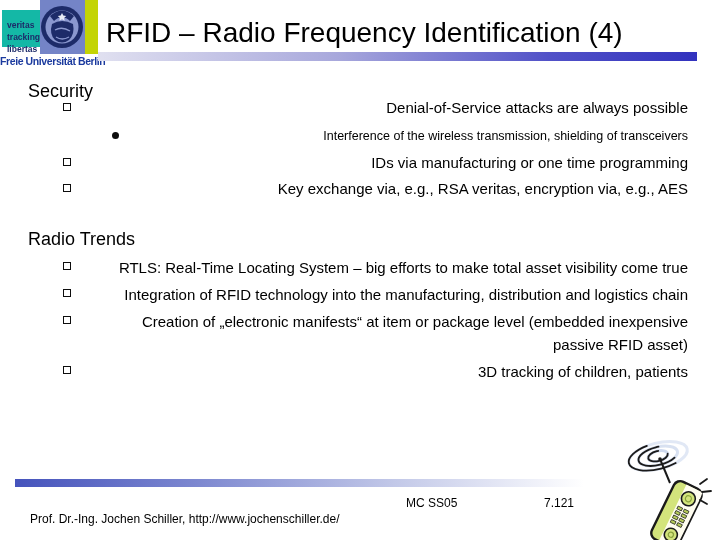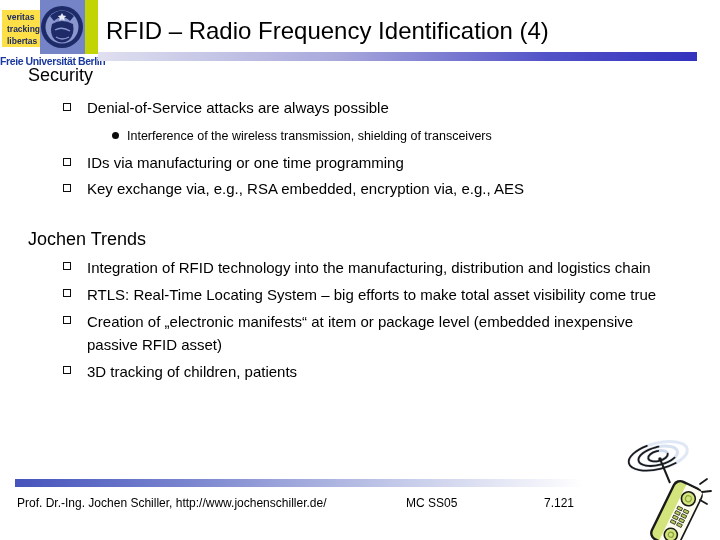--- a/index.html
+++ b/index.html
@@ -3,49 +3,49 @@
 <meta charset="utf-8">
 <style>
   html,body{margin:0;padding:0;background:#888;}
   .slide{
     position:relative;width:720px;height:540px;background:#ffffff;
     font-family:"Liberation Sans","DejaVu Sans",sans-serif;color:#000;
     overflow:hidden;margin:0 auto;
   }
   
   .logo{position:absolute;left:0;top:0;width:98px;height:70px;}
-  .logo-motto{position:absolute;left:2px;top:10px;width:38px;height:37px;background:#fde047;
-    color:#1d2b69;font-size:8.5px;font-weight:bold;line-height:12px;padding:1px 0 0 5px;box-sizing:border-box;}
+  .logo-motto{position:absolute;left:2px;top:10px;width:38px;height:37px;background:#14b8a6;
+    color:#1d2b69;font-size:8.5px;font-weight:bold;line-height:12px;padding:9px 0 0 5px;box-sizing:border-box;}
   .logo-seal{position:absolute;left:40px;top:0;width:45px;height:54px;background:#7484c7;}
   .logo-stripe{position:absolute;left:85px;top:0;width:13px;height:54px;background:#c3d405;}
   .logo-inst{position:absolute;left:0;top:55px;width:82px;color:#1b3a9e;
     font-size:10.5px;font-weight:bold;white-space:nowrap;letter-spacing:-0.4px;}
   
-  .title{position:absolute;left:106px;top:17px;font-size:24px;color:#000;white-space:nowrap;}
+  .title{position:absolute;left:106px;top:17px;font-size:28px;color:#000;white-space:nowrap;}
   .bar-top{position:absolute;left:98px;top:52px;width:599px;height:9px;
     background:linear-gradient(90deg,#e0e0f0 0%,#a8a8dc 40%,#5252c8 75%,#3232be 100%);}
   .bar-bottom{position:absolute;left:15px;top:479px;width:612px;height:8px;
     background:linear-gradient(90deg,#4553bc 0%,#7d88d0 30%,#c2c8e8 62%,#ffffff 93%);}
   
   .heading{position:absolute;left:28px;font-size:18px;color:#000;}
-  .h-security{top:65px;text-align:right;}
+  .h-security{top:81px;text-align:right;}
   .h-future{top:229px;}
   .bullets{position:absolute;left:60px;width:628px;}
   .bl-security{top:97px;}
   .bl-future{top:256px;}
   .b1{display:flex;margin-bottom:4px;font-size:15px;line-height:22px;}
   .bl-future .b1{line-height:23px;}
   .b1 .sq{flex:0 0 auto;width:6px;height:6px;border:1.6px solid #0d0d0d;
     margin:6px 16px 0 3px;background:#fff;}
   .b2{display:flex;margin:8px 0 6px 52px;font-size:12.5px;line-height:19px;}
   .b2 .ci{flex:0 0 auto;width:7px;height:7px;border-radius:50%;background:#0d0d0d;margin:5px 8px 0 0;}
-  .btext{flex:1 1 auto;}
+  .btext{flex:1 1 auto;text-align:right;}
   
   .footer{position:absolute;top:496px;font-size:12px;color:#000;white-space:nowrap;}
-  .f-author{left:17px;}
+  .f-author{left:30px;margin-top:16px;}
   .f-course{left:406px;}
   .f-page{left:544px;}
   
   .phone{position:absolute;left:603px;top:428px;width:112px;height:112px;}
 </style>
 </head>
 <body>
 
 <div class="slide">
 
@@ -82,33 +82,33 @@
     <div class="b2">
       <span class="ci"></span>
       <span class="btext">Interference of the wireless transmission, shielding of transceivers</span>
     </div>
     <div class="b1">
       <span class="sq"></span>
       <span class="btext">IDs via manufacturing or one time programming</span>
     </div>
     <div class="b1">
       <span class="sq"></span>
-      <span class="btext">Key exchange via, e.g., RSA embedded, encryption via, e.g., AES</span>
+      <span class="btext">Key exchange via, e.g., RSA veritas, encryption via, e.g., AES</span>
     </div>
   </div>
 
-  <div class="heading h-future">Jochen Trends</div>
+  <div class="heading h-future">Radio Trends</div>
   <div class="bullets bl-future">
     <div class="b1">
       <span class="sq"></span>
-      <span class="btext">Integration of RFID technology into the manufacturing, distribution and logistics chain</span>
+      <span class="btext">RTLS: Real-Time Locating System – big efforts to make total asset visibility come true</span>
     </div>
     <div class="b1">
       <span class="sq"></span>
-      <span class="btext">RTLS: Real-Time Locating System – big efforts to make total asset visibility come true</span>
+      <span class="btext">Integration of RFID technology into the manufacturing, distribution and logistics chain</span>
     </div>
     <div class="b1">
       <span class="sq"></span>
       <span class="btext">Creation of „electronic manifests“ at item or package level (embedded inexpensive passive RFID asset)</span>
     </div>
     <div class="b1">
       <span class="sq"></span>
       <span class="btext">3D tracking of children, patients</span>
     </div>
   </div>

